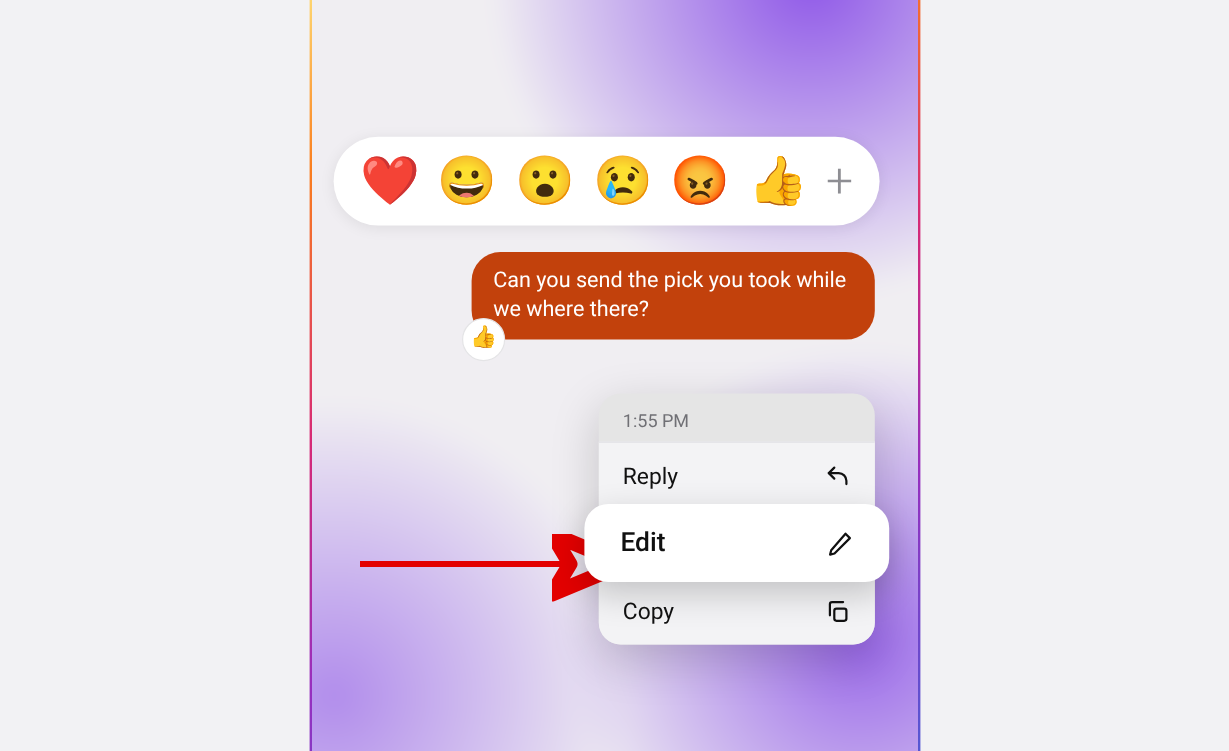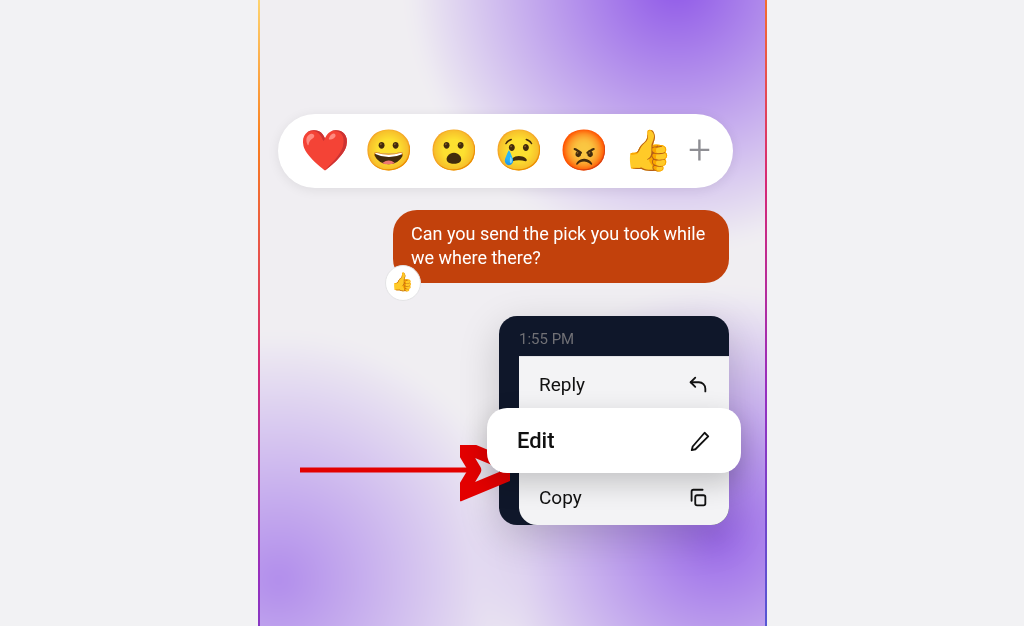--- a/index.html
+++ b/index.html
@@ -36,30 +36,29 @@
     background:#c2410c;color:#fff;border-radius:24px;padding:12px 18px;
     font-size:18px;line-height:1.35;
   }
   .bubble-reaction{
     position:absolute;left:-8px;bottom:-18px;width:34px;height:34px;border-radius:18px;
     background:#fff;border:1px solid #e4e4e6;display:flex;align-items:center;justify-content:center;
     font-size:18px;
   }
   
   .menu{
-    position:absolute;right:36px;top:324px;width:230px;
-    background:#0f172a;border-radius:18px;box-shadow:0 12px 40px rgba(0,0,0,.18);
+    position:absolute;right:36px;top:336px;width:230px;
+    background:#e5e5e5;border-radius:18px;box-shadow:0 12px 40px rgba(0,0,0,.18);
     overflow:visible;
   }
   .menu-time{padding:14px 20px 8px;color:#707075;font-size:15px;}
   .menu-item{
     display:flex;align-items:center;justify-content:space-between;
     padding:16px 20px;font-size:19px;color:#111;border-top:1px solid #e2e2e6;cursor:pointer;
     background:#f3f3f5;
-    margin-left:20px;
   }
   .menu-item svg{width:22px;height:22px;stroke:#111;stroke-width:2;fill:none;stroke-linecap:round;stroke-linejoin:round;}
   .menu-item.highlight{
     position:relative;z-index:3;border-top:none;
     background:#fff;border-radius:20px;margin:-4px -12px;padding:20px 30px;
     box-shadow:0 10px 28px rgba(0,0,0,.20);font-size:22px;font-weight:500;
   }
   .menu .last{border-bottom-left-radius:18px;border-bottom-right-radius:18px;}
   
   .red-arrow{position:absolute;left:290px;top:420px;pointer-events:none;}

